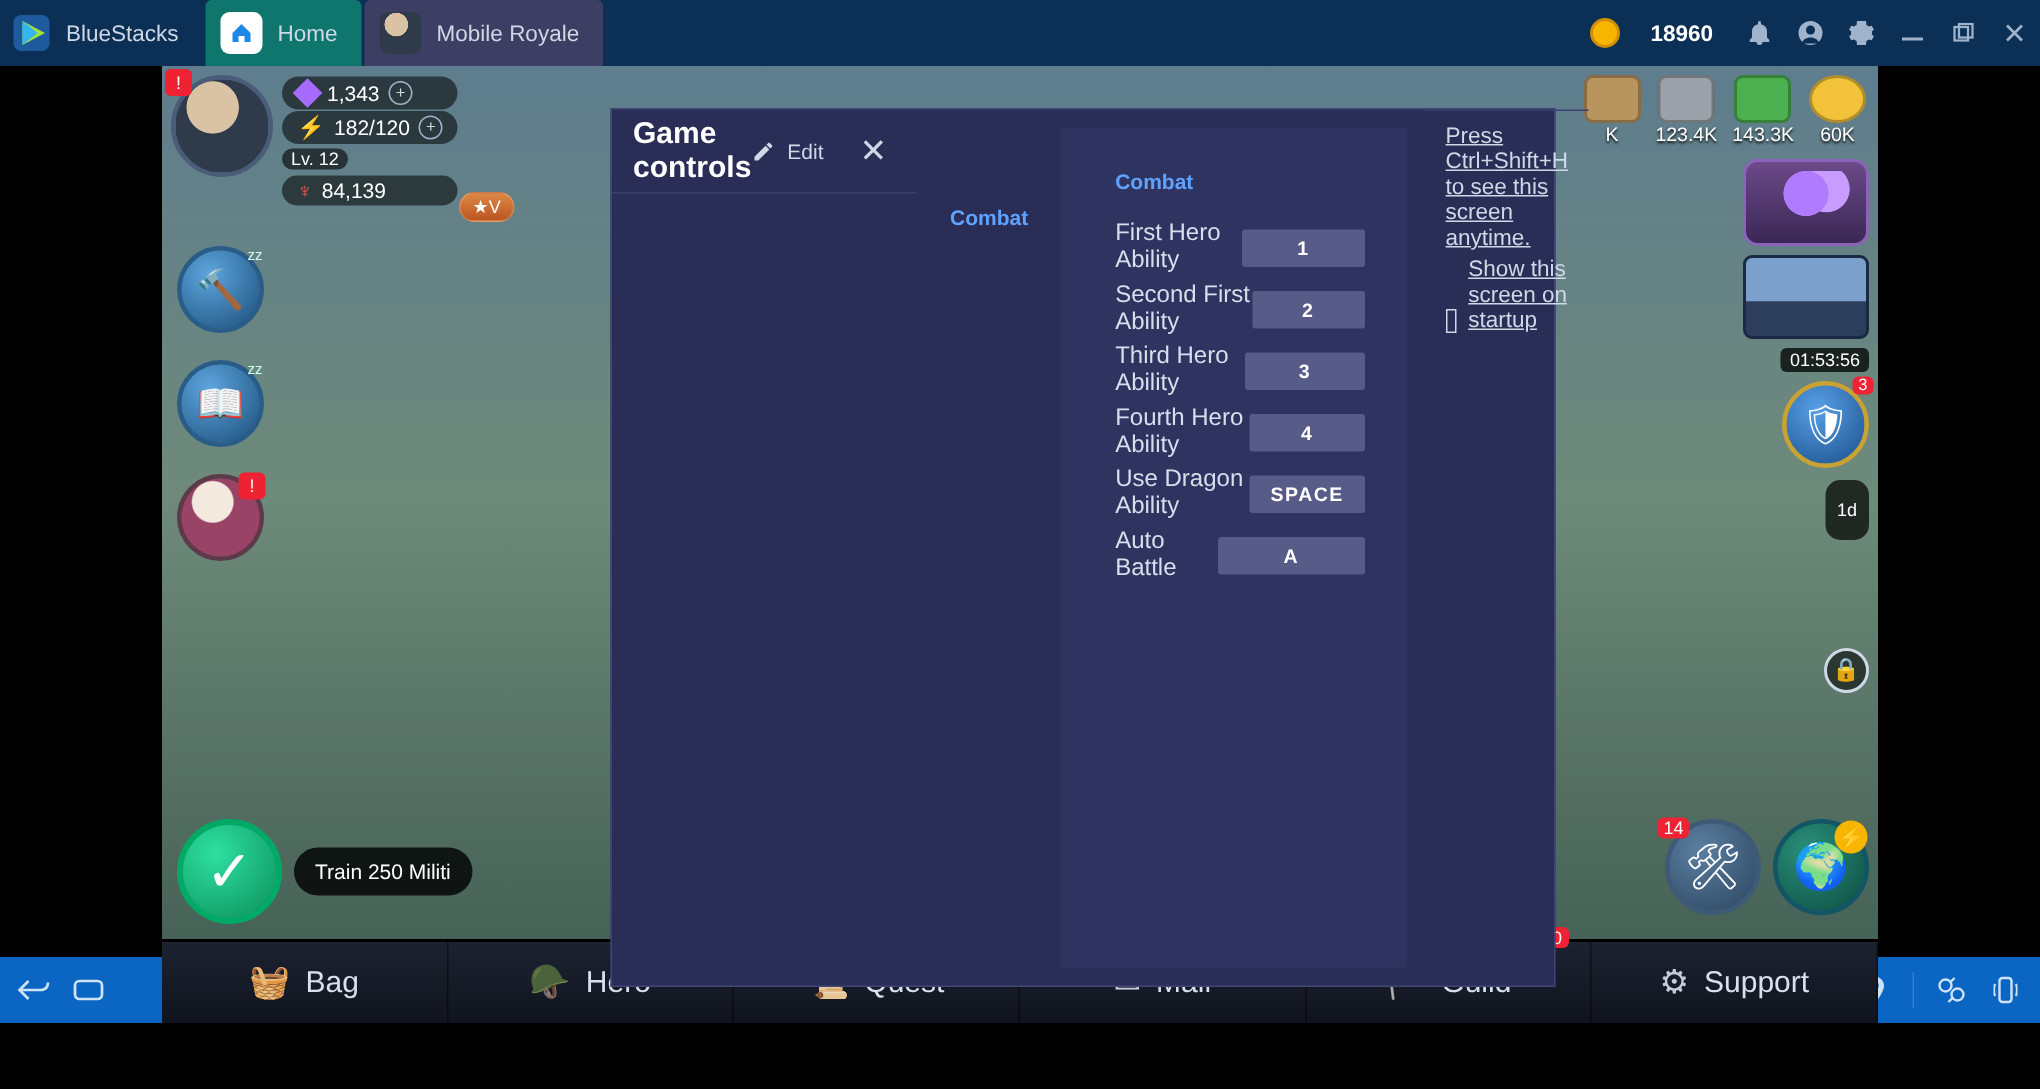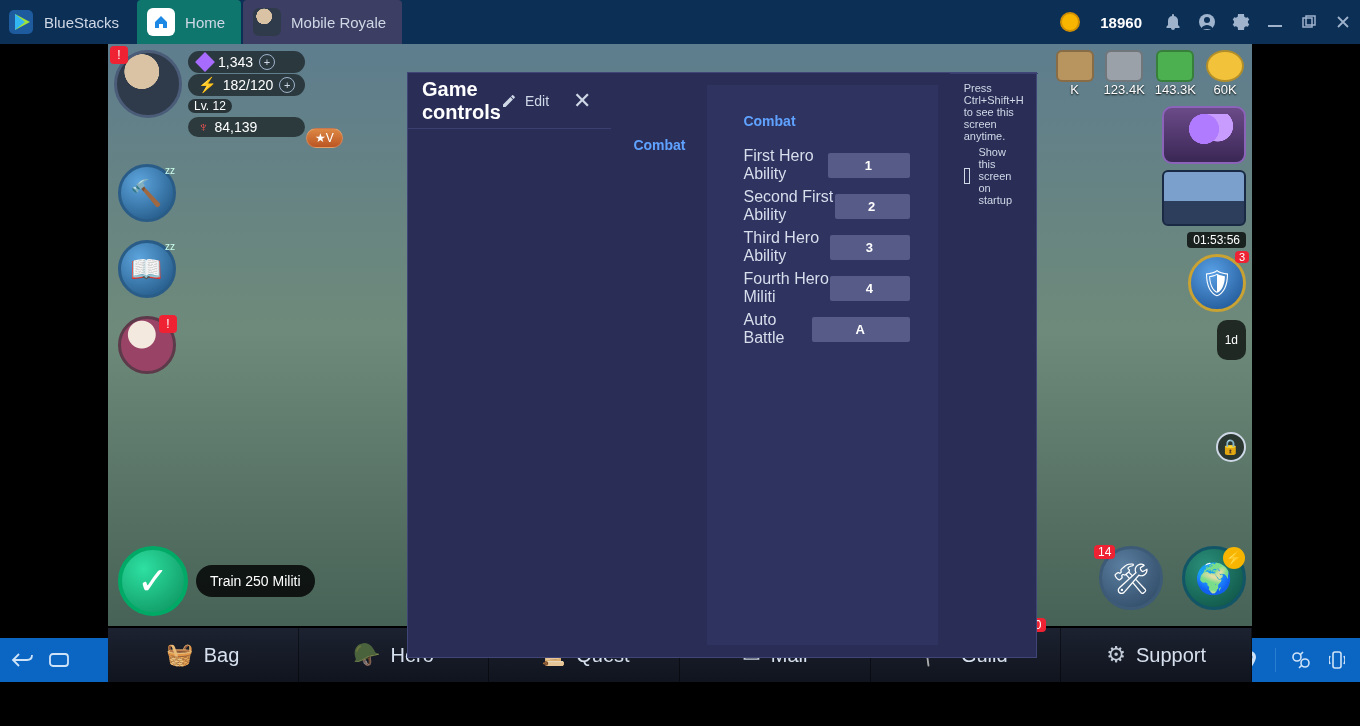--- a/index.html
+++ b/index.html
@@ -57,21 +57,21 @@
 .rcol { position:absolute; right:6px; top:62px; width:92px; z-index:2; color:#fff; font-size:12px; display:flex; flex-direction:column; align-items:flex-end; gap:6px; }
 .chest { width:84px; height:58px; border-radius:10px; background:linear-gradient(#6b4a88,#3a2755); border:2px solid #8b63b9; position:relative; }
 .chest::after { content:""; position:absolute; inset:6px 6px 18px 6px; background:radial-gradient(circle, #b07bff 0 40%, transparent 41%), radial-gradient(circle at 70% 40%, #c89bff 0 30%, transparent 31%); border-radius:6px; }
 .thumb { width:84px; height:56px; border-radius:6px; background:linear-gradient(180deg,#7ba0cc 0 55%,#2d3e5c 56% 100%); border:2px solid #1b2a44; }
 .timer { background:rgba(0,0,0,.75); padding:1px 6px; border-radius:4px; font-variant-numeric:tabular-nums; }
 .shield-badge { width:58px; height:58px; border-radius:50%; background:radial-gradient(circle at 40% 30%, #58a0e6, #1a4e8c); border:3px solid #c8a232; display:flex; align-items:center; justify-content:center; font-size:26px; position:relative; }
 .shield-badge .ct { position:absolute; right:-6px; top:-6px; background:#e23; color:#fff; font-size:11px; padding:0 4px; border-radius:4px; }
 .one-d { background:rgba(0,0,0,.7); padding:13px 8px; border-radius:10px; margin-top:2px; }
 .lock-circ { width:30px; height:30px; border-radius:50%; background:rgba(0,0,0,.55); border:2px solid #cfd8e6; text-align:center; line-height:26px; font-size:15px; }
 
-.br-icons { position:absolute; right:6px; bottom:72px; display:flex; gap:19px; align-items:center; z-index:2; }
+.br-icons { position:absolute; right:6px; bottom:72px; display:flex; gap:8px; align-items:center; z-index:2; }
 .rnd { width:64px; height:64px; border-radius:50%; display:flex; align-items:center; justify-content:center; font-size:30px; color:#fff; position:relative; }
 .rnd.tools { background:radial-gradient(circle at 35% 30%, #5b7ea0, #2b4560); border:3px solid #3d5a77; }
 .rnd.globe { background:radial-gradient(circle at 35% 30%, #2a8f7a, #0c4d41); border:3px solid #156; }
 .rnd .ct { position:absolute; left:-8px; top:-4px; background:#e23; color:#fff; font-size:12px; padding:0 4px; border-radius:4px; }
 .rnd .flash { position:absolute; right:-2px; top:-2px; width:22px; height:22px; border-radius:50%; background:#f7b500; color:#7a4b00; font-size:14px; text-align:center; line-height:22px; }
 
 
 .bnav { position:absolute; left:0; right:0; bottom:0; height:56px; background:linear-gradient(#1c2230,#10141e); border-top:2px solid #000; display:flex; z-index:2; }
 .nav-it { flex:1; display:flex; align-items:center; justify-content:center; gap:10px; color:#d7e0ee; font-size:20px; border-right:1px solid #0007; position:relative; }
 .nav-it .ic { font-size:22px; opacity:.9; }
@@ -88,21 +88,21 @@
 .dlg-head .edit { display:flex; align-items:center; gap:8px; color:#cfd8e6; margin-right:18px; cursor:pointer; }
 .dlg-head .close { font-size:22px; cursor:pointer; padding:4px 6px; }
 .dlg-body { flex:1; display:flex; }
 .dlg-side { width:96px; padding-top:64px; text-align:center; }
 .dlg-side .cat { color:#5fa2ff; font-weight:600; font-size:14px; }
 .dlg-main { flex:1; background:#2f3360; margin:12px 12px 12px 0; padding:28px 28px 12px 36px; }
 .dlg-main h4 { color:#5fa2ff; font-size:14px; font-weight:600; margin-bottom:18px; }
 .ctrl-row { display:flex; align-items:center; justify-content:space-between; margin:5px 0; }
 .ctrl-row .lbl { color:#d7deec; font-size:16px; }
 .keycap { width:112px; height:25px; background:#575b88; text-align:center; font-size:13px; font-weight:600; letter-spacing:1px; line-height:25px; color:#fff; border-radius:2px; }
-.dlg-foot { padding:8px 14px 10px; border-top:1px solid #3a3f70; font-size:11px; color:#cfd8e6; }
+.dlg-foot { padding:8px 14px 10px; border-top:1px solid #3a3f70; font-size:15px; color:#cfd8e6;text-decoration:underline; }
 .dlg-foot .cb { width:16px; height:16px; border:1.5px solid #cfd8e6; display:inline-block; vertical-align:middle; margin-right:8px; }
 
 
 .bs-bar { position:absolute; left:0; right:0; bottom:0; height:44px; background:#0b66c3; display:flex; align-items:center; padding:0 8px; gap:6px; color:#cfe3f8; }
 .bs-bar .spacer { flex:1; }
 .bb-ic { width:30px; height:30px; display:flex; align-items:center; justify-content:center; font-size:18px; cursor:pointer; border-radius:4px; }
 .bb-ic.framed { border:1.5px solid #cfe3f8; width:22px; height:18px; font-size:0; }
 .bb-sep { width:1px; height:24px; background:#2a7ed1; margin:0 4px; }
 
 svg { display:block; }
@@ -315,32 +315,36 @@
             </div>
           <div class="ctrl-row">
               <span class="lbl">Second First Ability</span>
               <span class="keycap">2</span>
             </div>
           <div class="ctrl-row">
               <span class="lbl">Third Hero Ability</span>
               <span class="keycap">3</span>
             </div>
           <div class="ctrl-row">
-              <span class="lbl">Fourth Hero Militi</span>
+              <span class="lbl">Fourth Hero Ability</span>
               <span class="keycap">4</span>
+            </div>
+          <div class="ctrl-row">
+              <span class="lbl">Use Dragon Ability</span>
+              <span class="keycap">SPACE</span>
             </div>
           <div class="ctrl-row">
               <span class="lbl">Auto Battle</span>
               <span class="keycap">A</span>
             </div>
         </div>
       </div>
       <div class="dlg-foot">
         <div>Press Ctrl+Shift+H to see this screen anytime.</div>
-        <div style="margin-top:4px;display:flex;align-items:center;">
+        <div style="margin-top:4px;display:flex;align-items:flex-end;">
           <span class="cb"></span>
           <span>Show this screen on startup</span>
         </div>
       </div>
     </div>
 
   </div>
 
   <div class="bs-bar">
     <div class="bb-ic">

